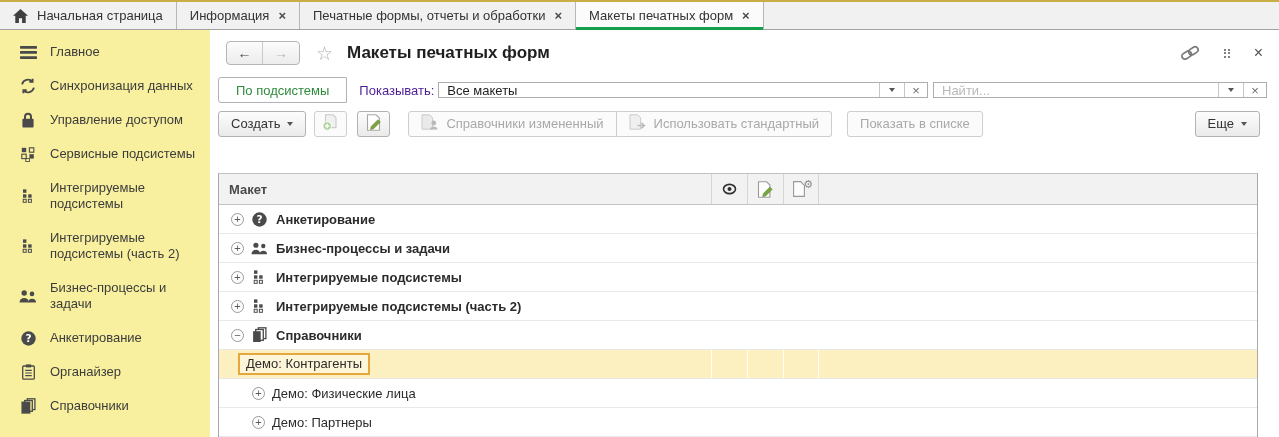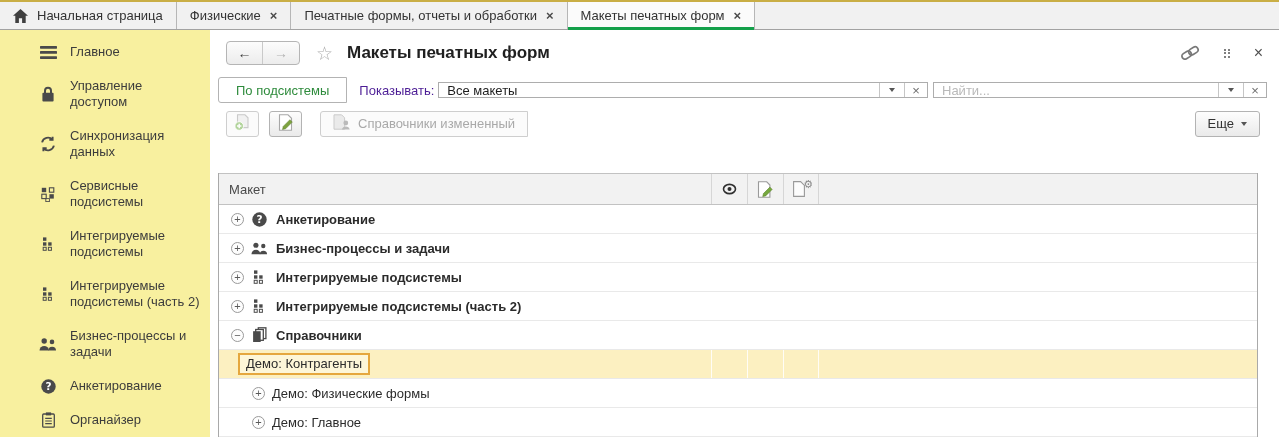--- a/index.html
+++ b/index.html
@@ -12,21 +12,21 @@
             border-top:2px solid #c9ae45; border-bottom:1px solid #a2a2a2; display:flex; }
   .tab { display:flex; align-items:center; padding:0 13px; border-right:1px solid #b6b6b6;
          color:#333; position:relative; cursor:pointer; background:#f1f1f1; white-space:nowrap; }
   .tab.active { background:#fbfbfb; }
   .tab.active::after { content:''; position:absolute; left:0; right:0; bottom:-1px; height:3px; background:#13a04a; }
   .tab-home { margin-right:9px; display:flex; align-items:center; }
   .tab-close { margin-left:9px; color:#4a4a4a; font-weight:bold; font-size:13px; line-height:1; }
 
   
   .sidebar { position:absolute; top:30px; left:0; width:210px; bottom:0; background:#f8f09f; padding-top:5px; }
-  .snav-item { display:flex; align-items:center; padding:9px 8px 9px 18px; cursor:pointer;margin-left:20px; }
+  .snav-item { display:flex; align-items:center; padding:9px 8px 9px 18px; cursor:pointer; }
   .snav-icon { width:20px; margin-right:12px; display:flex; justify-content:center; align-items:center; flex-shrink:0; }
   .snav-label { color:#3c3c3c; line-height:16px; max-width:158px; }
 
   
   .main { position:absolute; left:210px; top:30px; right:0; bottom:0; background:#fff; }
   .mainhead { height:46px; display:flex; align-items:center; padding:0 16px 0 16px; }
   .navgroup { display:inline-flex; border:1px solid #b5b5b5; border-radius:4px; overflow:hidden;
               background:linear-gradient(#fcfcfc,#ececec); }
   .navgroup button { width:36px; height:22px; border:none; background:transparent; font-size:14px; cursor:pointer; }
   .navgroup .back { color:#3c3c3c; border-right:1px solid #c9c9c9; }
@@ -68,21 +68,21 @@
   .iconbtn { width:33px; justify-content:center; padding:0; }
   .join-l { border-radius:3px 0 0 3px; }
   .join-r { border-radius:0 3px 3px 0; border-left:none; }
   .sp8 { width:8px; } .sp10 { width:10px; } .sp18 { width:18px; } .sp15 { width:15px; }
   .spacer { flex:1; }
 
   
   .tablewrap { position:absolute; top:143px; left:8px; right:21px; bottom:0;
                border-left:1px solid #a9a9a9; border-right:1px solid #a9a9a9; background:#fff; }
   .thead { height:32px; background:#f2f2f2; border-top:1px solid #c2c2c2; border-bottom:1px solid #c2c2c2; display:flex; }
-  .th-name { width:492px; display:flex; align-items:center; padding-left:10px; color:#4a4a4a; }
+  .th-name { width:492px; display:flex; align-items:center; padding-left:10px; color:#4a4a4a;font-weight:bold; }
   .th-ic { border-left:1px solid #d6d6d6; display:flex; align-items:center; justify-content:center; }
   .w36 { width:36px; } .w35 { width:35px; }
   .th-rest { flex:1; border-left:1px solid #d6d6d6; }
   .row { height:29px; display:flex; border-bottom:1px solid #e9e9e9; background:#fff; cursor:pointer; }
   .row .col-name { width:492px; display:flex; align-items:center; }
   .row .col-ic { border-left:1px solid transparent; }
   .row .col-rest { flex:1; border-left:1px solid transparent; }
   .row.sel { background:#fcf0c1; }
   .row.sel .col-ic, .row.sel .col-rest { border-left:1px solid rgba(255,255,255,.85); }
   .expander { width:13px; height:13px; border:1px solid #9a9a9a; border-radius:50%; font-size:11px; line-height:10px;
@@ -100,21 +100,21 @@
   <div class="tabbar" id="tabbar">
       <div class="tab">
         <span class="tab-home">
           <svg width="15" height="14" viewBox="0 0 15 14">
             <path d="M7.5 0 L15 6.8 H12.7 V14 H9.1 V9.2 H5.9 V14 H2.3 V6.8 H0 Z" fill="#3f3f3f"></path>
           </svg>
         </span>
         <span class="tab-label">Начальная страница</span>
       </div>
       <div class="tab">
-        <span class="tab-label">Физические</span>
+        <span class="tab-label">Информация</span>
         <span class="tab-close">×</span>
       </div>
       <div class="tab">
         <span class="tab-label">Печатные формы, отчеты и обработки</span>
         <span class="tab-close">×</span>
       </div>
       <div class="tab active">
         <span class="tab-label">Макеты печатных форм</span>
         <span class="tab-close">×</span>
       </div>
@@ -123,40 +123,40 @@
   <div class="sidebar" id="sidebar">
       <div class="snav-item">
         <span class="snav-icon">
           <svg width="17" height="13" viewBox="0 0 17 13" fill="#4a4a4a">
             <rect width="17" height="2.7" rx=".6"></rect>
             <rect y="5.1" width="17" height="2.7" rx=".6"></rect>
             <rect y="10.2" width="17" height="2.7" rx=".6"></rect>
           </svg>
         </span>
         <span class="snav-label">Главное</span>
-      </div>
-      <div class="snav-item">
-        <span class="snav-icon">
-          <svg width="14" height="16" viewBox="0 0 14 16">
-            <path d="M4 7 V4.7 a3 3 0 0 1 6 0 V7" fill="none" stroke="#4a4a4a" stroke-width="2"></path>
-            <rect x="1.4" y="6.8" width="11.2" height="8.6" rx="1" fill="#4a4a4a"></rect>
-          </svg>
-        </span>
-        <span class="snav-label">Управление доступом</span>
       </div>
       <div class="snav-item">
         <span class="snav-icon">
           <svg width="16" height="16" viewBox="0 0 16 16" fill="none" stroke="#4a4a4a" stroke-width="1.9">
             <path d="M13.9 9.6 A6.1 6.1 0 0 1 3.5 12.4"></path>
             <path d="M2.1 6.4 A6.1 6.1 0 0 1 12.5 3.6"></path>
             <path d="M12.6 0.7 v3.2 h-3.3"></path>
             <path d="M3.4 15.3 v-3.2 h3.3"></path>
           </svg>
         </span>
         <span class="snav-label">Синхронизация данных</span>
+      </div>
+      <div class="snav-item">
+        <span class="snav-icon">
+          <svg width="14" height="16" viewBox="0 0 14 16">
+            <path d="M4 7 V4.7 a3 3 0 0 1 6 0 V7" fill="none" stroke="#4a4a4a" stroke-width="2"></path>
+            <rect x="1.4" y="6.8" width="11.2" height="8.6" rx="1" fill="#4a4a4a"></rect>
+          </svg>
+        </span>
+        <span class="snav-label">Управление доступом</span>
       </div>
       <div class="snav-item">
         <span class="snav-icon">
           <svg width="14" height="15" viewBox="0 0 14 15">
             <rect x="0.8" y="0.8" width="4.4" height="4.4" fill="#4a4a4a"></rect>
             <rect x="8.4" y="0.8" width="4.4" height="4.4" fill="none" stroke="#4a4a4a" stroke-width="1.1"></rect>
             <rect x="0.8" y="7.2" width="4.4" height="4.4" fill="none" stroke="#4a4a4a" stroke-width="1.1"></rect>
             <rect x="8.4" y="7.2" width="4.4" height="4.4" fill="#4a4a4a"></rect>
             <rect x="4.8" y="11.6" width="3.6" height="3" fill="none" stroke="#4a4a4a" stroke-width="0.9"></rect>
           </svg>
@@ -278,20 +278,24 @@
             <input type="text" placeholder="Найти..." style="">
           </span>
         <span class="combo-btn">
             <span class="tri"></span>
           </span>
         <span class="combo-clear">×</span>
       </div>
     </div>
 
     <div class="toolbar">
+      <button class="btn">
+        <span>Создать</span>
+          <span class="tri"></span>
+      </button>
       <span class="sp8"></span>
       <button class="btn iconbtn dis">
           <span class="bicon"><svg width="17" height="17" viewBox="0 0 17 17">
               <path d="M3.5 0.8 h7.5 l3 3 V13.6 H3.5 Z" fill="#ececec" stroke="#b0b0b0" stroke-width="1.1"></path>
               <circle cx="5.2" cy="12" r="4.3" fill="#8cc06a" stroke="#fff" stroke-width="0.9"></circle>
               <path d="M5.2 9.8 v4.4 M3 12 h4.4" stroke="#fff" stroke-width="1.5"></path>
             </svg></span>
         </button>
       <span class="sp10"></span>
       <button class="btn iconbtn">
@@ -302,21 +306,31 @@
         </button>
       <span class="sp18"></span>
       <button class="btn dis join-l">
         <span class="bicon"><svg width="18" height="16" viewBox="0 0 18 16">
               <path d="M1 0.8 h7.6 l3 3 V15.2 H1 Z" fill="#e2e2e2" stroke="#b2b2b2" stroke-width="1"></path>
               <circle cx="12.8" cy="9" r="2.4" fill="#989898"></circle>
               <path d="M8.9 15.6 a4 4 0 0 1 7.8 0 Z" fill="#989898"></path>
             </svg></span>
         <span>Справочники измененный</span>
       </button>
+      <button class="btn dis join-r">
+        <span class="bicon"><svg width="18" height="16" viewBox="0 0 18 16">
+              <path d="M1 0.8 h7.6 l3 3 V15.2 H1 Z" fill="#e9e9e9" stroke="#b2b2b2" stroke-width="1"></path>
+              <path d="M8.6 11.6 h6.2 M12.4 8.8 l3 2.8 -3 2.8" stroke="#9a9a9a" stroke-width="1.5" fill="none"></path>
+            </svg></span>
+        <span>Использовать стандартный</span>
+      </button>
       <span class="sp15"></span>
+      <button class="btn dis">
+        <span>Показать в списке</span>
+      </button>
       <span class="spacer"></span>
       <button class="btn">
         <span>Еще</span>
           <span class="tri"></span>
       </button>
     </div>
 
     <div class="tablewrap">
       <div class="thead">
         <div class="th-name">Макет</div>
@@ -439,31 +453,31 @@
               </span>
             </div>
             <div class="col-ic w36"></div>
             <div class="col-ic w36"></div>
             <div class="col-ic w35"></div>
             <div class="col-rest"></div>
           </div>
           <div class="row">
             <div class="col-name" style="padding-left: 33px;">
               <span class="expander">+</span>
-              <span class="rlabel">Демо: Физические формы</span>
+              <span class="rlabel">Демо: Физические лица</span>
             </div>
             <div class="col-ic w36"></div>
             <div class="col-ic w36"></div>
             <div class="col-ic w35"></div>
             <div class="col-rest"></div>
           </div>
           <div class="row">
             <div class="col-name" style="padding-left: 33px;">
               <span class="expander">+</span>
-              <span class="rlabel">Демо: Главное</span>
+              <span class="rlabel">Демо: Партнеры</span>
             </div>
             <div class="col-ic w36"></div>
             <div class="col-ic w36"></div>
             <div class="col-ic w35"></div>
             <div class="col-rest"></div>
           </div>
         </div>
     </div>
 
   </div>

